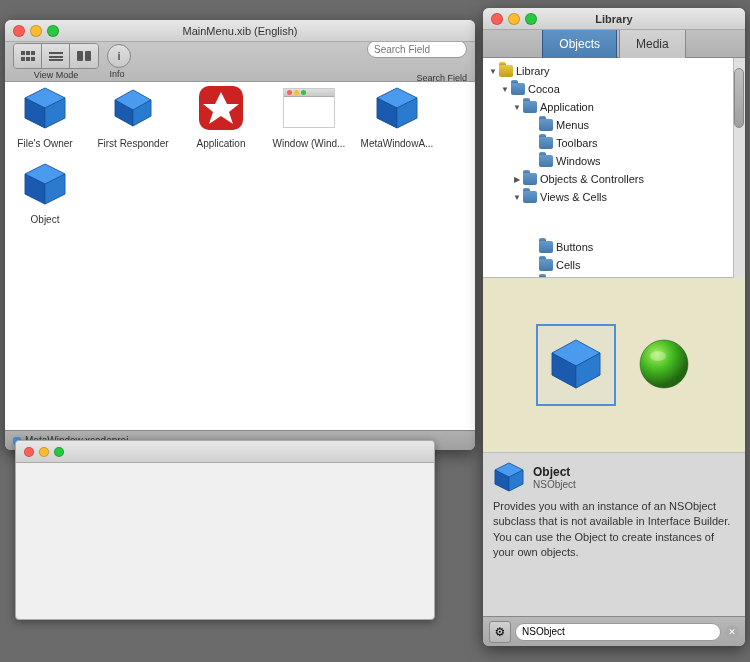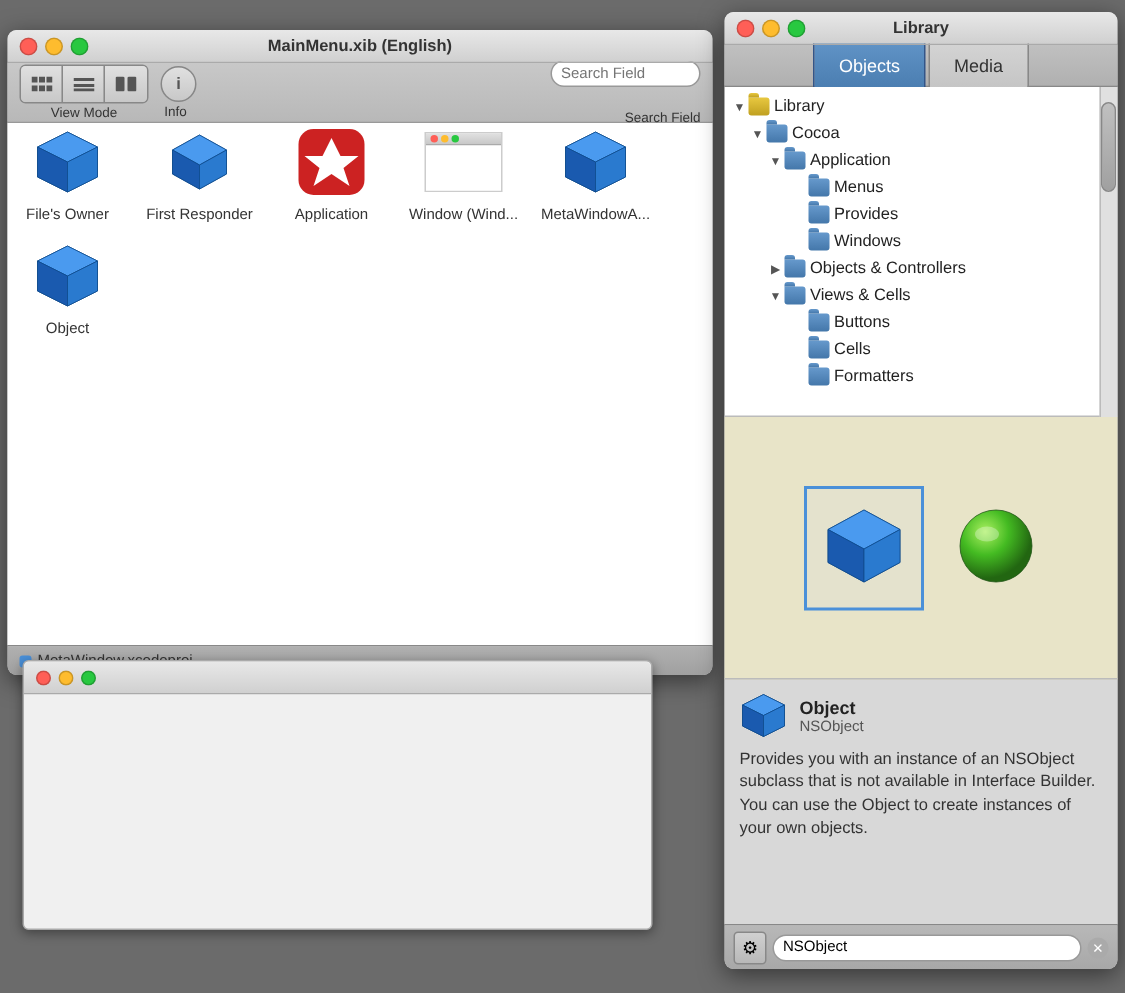--- a/index.html
+++ b/index.html
@@ -55,21 +55,21 @@
     .tl-close { background: #ff5f57; }
     .tl-min { background: #febc2e; }
     .tl-max { background: #28c840; }
 
     .window-title {
       position: absolute;
       left: 50%;
       transform: translateX(-50%);
       font-size: 11px;
       color: #333;
-      font-weight: bold;
+      font-weight: normal;
       white-space: nowrap;
     }
 
     
     .toolbar {
       height: 40px;
       background: linear-gradient(to bottom, #c8c8c8, #b8b8b8);
       border-bottom: 1px solid #999;
       display: flex;
       align-items: center;
@@ -646,21 +646,21 @@
           <div style="position:absolute;top:-3px;left:0;width:7px;height:3px;background:linear-gradient(to bottom,#6699cc,#4477aa);border-radius:2px 2px 0 0;"></div>
         </div>
         <span class="tree-label">Menus</span>
       </div>
 
       <div class="tree-item" style="padding-left:44px;">
         <span class="tree-chevron" style="visibility:hidden;">▶</span>
         <div style="width:14px;height:12px;background:linear-gradient(to bottom,#6699cc,#4477aa);border-radius:0 2px 2px 2px;margin-right:3px;position:relative;flex-shrink:0;">
           <div style="position:absolute;top:-3px;left:0;width:7px;height:3px;background:linear-gradient(to bottom,#6699cc,#4477aa);border-radius:2px 2px 0 0;"></div>
         </div>
-        <span class="tree-label">Provides</span>
+        <span class="tree-label">Toolbars</span>
       </div>
 
       <div class="tree-item" style="padding-left:44px;">
         <span class="tree-chevron" style="visibility:hidden;">▶</span>
         <div style="width:14px;height:12px;background:linear-gradient(to bottom,#6699cc,#4477aa);border-radius:0 2px 2px 2px;margin-right:3px;position:relative;flex-shrink:0;">
           <div style="position:absolute;top:-3px;left:0;width:7px;height:3px;background:linear-gradient(to bottom,#6699cc,#4477aa);border-radius:2px 2px 0 0;"></div>
         </div>
         <span class="tree-label">Windows</span>
       </div>
 
@@ -673,21 +673,21 @@
       </div>
 
       <div class="tree-item" style="padding-left:28px;">
         <span class="tree-chevron">▼</span>
         <div style="width:14px;height:12px;background:linear-gradient(to bottom,#6699cc,#4477aa);border-radius:0 2px 2px 2px;margin-right:3px;position:relative;flex-shrink:0;">
           <div style="position:absolute;top:-3px;left:0;width:7px;height:3px;background:linear-gradient(to bottom,#6699cc,#4477aa);border-radius:2px 2px 0 0;"></div>
         </div>
         <span class="tree-label">Views &amp; Cells</span>
       </div>
 
-      <div class="tree-item" style="padding-left:44px;">
+      <div class="tree-item" style="padding-left:44px;margin-top:32px;">
         <span class="tree-chevron" style="visibility:hidden;">▶</span>
         <div style="width:14px;height:12px;background:linear-gradient(to bottom,#6699cc,#4477aa);border-radius:0 2px 2px 2px;margin-right:3px;position:relative;flex-shrink:0;">
           <div style="position:absolute;top:-3px;left:0;width:7px;height:3px;background:linear-gradient(to bottom,#6699cc,#4477aa);border-radius:2px 2px 0 0;"></div>
         </div>
         <span class="tree-label">Buttons</span>
       </div>
 
       <div class="tree-item" style="padding-left:44px;">
         <span class="tree-chevron" style="visibility:hidden;">▶</span>
         <div style="width:14px;height:12px;background:linear-gradient(to bottom,#6699cc,#4477aa);border-radius:0 2px 2px 2px;margin-right:3px;position:relative;flex-shrink:0;">

